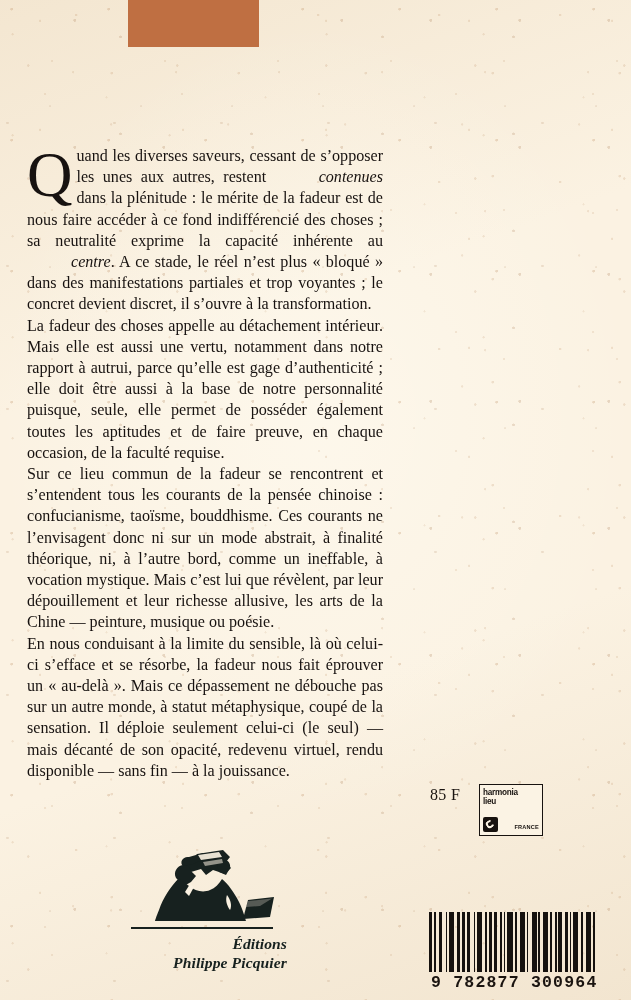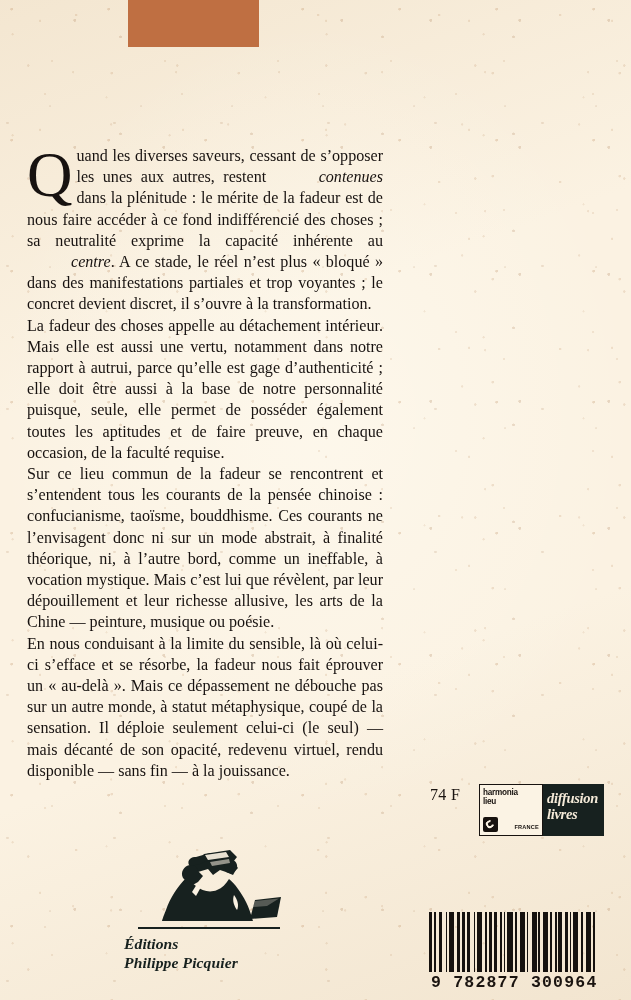--- a/index.html
+++ b/index.html
@@ -229,24 +229,24 @@
     letter-spacing: 1.2px;
     margin-top: 1px;
     padding-left: 2px;
     white-space: pre;
     text-align: center;
   }
 
   
   .publisher {
     position: absolute;
-    left: 124px;
+    left: 117px;
     top: 848px;
     width: 170px;
-    text-align: left;
+    text-align: right;
   }
   .pub-mark { display: block; margin: 0 auto; }
   .pub-rule {
     width: 142px;
     height: 2.4px;
     background: #17211f;
     margin: 1px auto 6px;
   }
   .pub-name {
     font-family: "Liberation Serif", serif;
@@ -270,37 +270,31 @@
 
   <div class="blurb">
     <p>
       <span class="dropcap">Q</span><span>uand les diverses saveurs, cessant de s’opposer les unes aux autres, restent </span><i>contenues</i><span> dans la plénitude : le mérite de la fadeur est de nous faire accéder à ce fond indifférencié des choses ; sa neutralité exprime la capacité inhérente au </span><i>centre</i><span>. A ce stade, le réel n’est plus « bloqué » dans des manifestations partiales et trop voyantes ; le concret devient discret, il s’ouvre à la transformation.</span>
     </p>
     <p>La fadeur des choses appelle au détachement intérieur. Mais elle est aussi une vertu, notamment dans notre rapport à autrui, parce qu’elle est gage d’authenticité ; elle doit être aussi à la base de notre personnalité puisque, seule, elle permet de posséder également toutes les aptitudes et de faire preuve, en chaque occasion, de la faculté requise.</p>
     <p>Sur ce lieu commun de la fadeur se rencontrent et s’entendent tous les courants de la pensée chinoise : confucianisme, taoïsme, bouddhisme. Ces courants ne l’envisagent donc ni sur un mode abstrait, à finalité théorique, ni, à l’autre bord, comme un ineffable, à vocation mystique. Mais c’est lui que révèlent, par leur dépouillement et leur richesse allusive, les arts de la Chine — peinture, musique ou poésie.</p>
     <p>En nous conduisant à la limite du sensible, là où celui-ci s’efface et se résorbe, la fadeur nous fait éprouver un « au-delà ». Mais ce dépassement ne débouche pas sur un autre monde, à statut métaphysique, coupé de la sensation. Il déploie seulement celui-ci (le seul) — mais décanté de son opacité, redevenu virtuel, rendu disponible — sans fin — à la jouissance.</p>
   </div>
 
-  <div class="price">74 F</div>
+  <div class="price">85 F</div>
 
   <div class="logos">
     <div class="hm">
       <div class="hm-word">
         <span>harmonia</span><br>
         <span>lieu</span>
       </div>
       <div class="hm-mark"></div>
       <div class="hm-france">FRANCE</div>
     </div>
-    <div class="dl">
-      <div class="dl-text">
-        <span>diffusion</span><br>
-        <span>livres</span>
-      </div>
-    </div>
   </div>
 
 
 
   <div class="barcode-wrap">
     <div class="bars" id="bars">
         <span class="tall" style="width: 1.66px;"></span>
         <span class="tall" style="width: 1.66px;"></span>
         <span class="g" style="width: 1.66px;"></span>
         <span class="tall" style="width: 1.66px;"></span>

